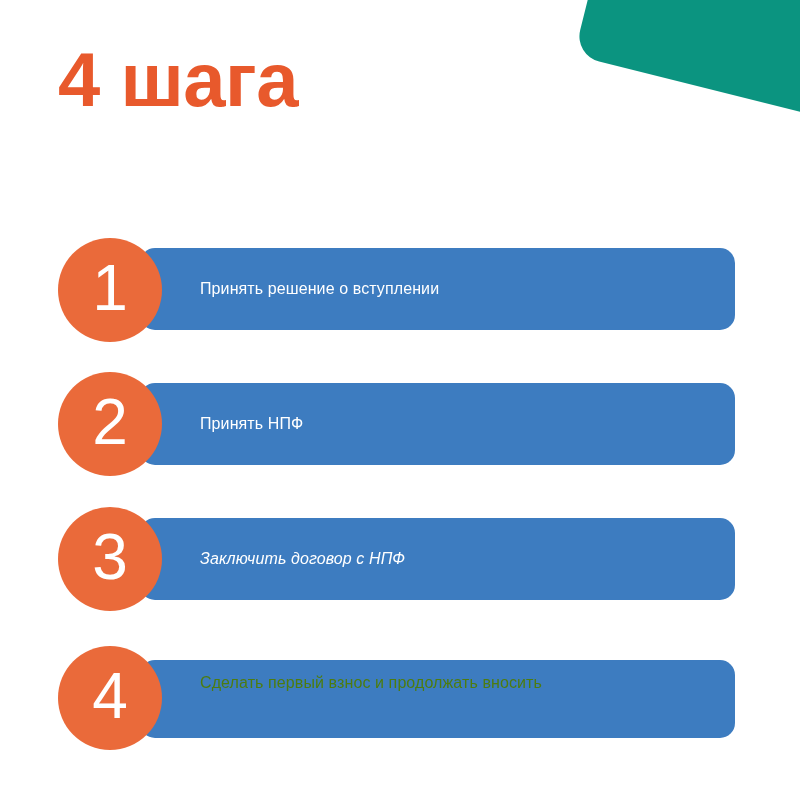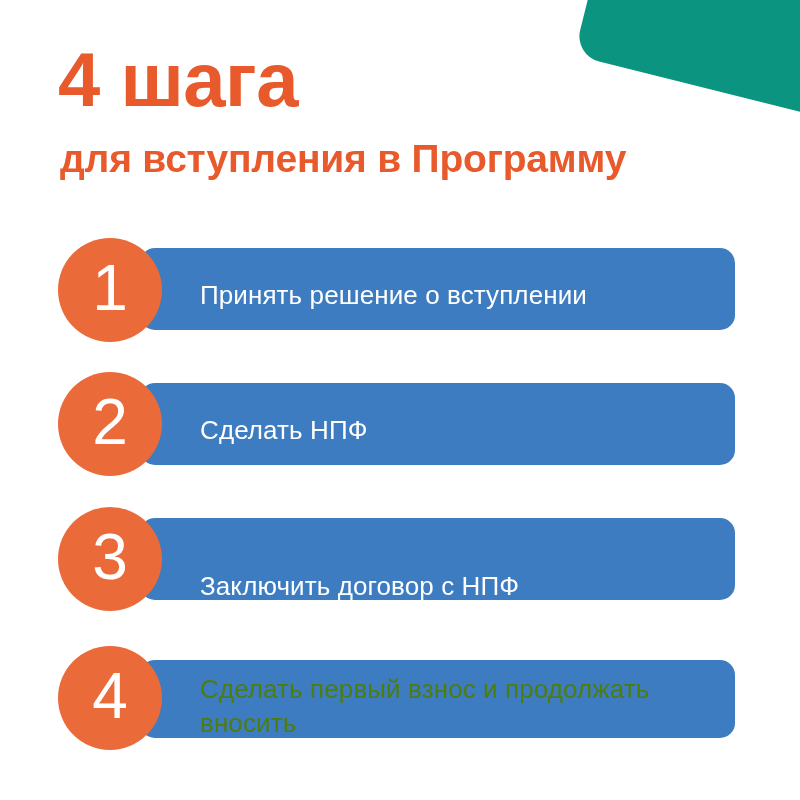--- a/index.html
+++ b/index.html
@@ -101,79 +101,78 @@
     font-weight: 300;
     line-height: 1;
     letter-spacing: 0;
     transform: translateY(-2px);
   }
   .step-text {
     position: absolute;
     left: 200px;
     width: 500px;
     color: #ffffff;
-    font-size: 26px;
+    font-size: 16px;
     font-weight: normal;
     line-height: 1.30;
     letter-spacing: 0.1px;
   }
   .step-text .line {
     display: block;
   }
 
   
   .row-1 .step-bar   { top: 248px; height: 82px; }
   .row-1 .step-circle{ top: 238px; }
   .row-1 .step-text  { top: 279px; }
 
   .row-2 .step-bar   { top: 383px; height: 82px; }
   .row-2 .step-circle{ top: 372px; }
   .row-2 .step-text  { top: 414px; }
 
   .row-3 .step-bar   { top: 518px; height: 82px; }
   .row-3 .step-circle{ top: 507px; }
-  .row-3 .step-text  { top: 570px; }
+  .row-3 .step-text  { top: 549px; font-style: italic; }
 
   .row-4 .step-bar   { top: 660px; height: 78px; }
   .row-4 .step-circle{ top: 646px; }
   .row-4 .step-text  { top: 673px; }
 </style>
 </head>
 <body>
 
 <div id="poster" style="background: rgb(255, 255, 255);">
 
   <div class="deco-clip">
     <div class="deco-shape" style="background: rgb(11, 148, 128);"></div>
   </div>
 
   <div class="title-block">
     <div class="title-main" style="color: rgb(232, 89, 44);">4 шага</div>
-    <div class="title-sub" style="color: rgb(232, 89, 44);">для вступления в Программу</div>
   </div>
 
   <div class="steps">
 
     <div class="step-row row-1">
       <div class="step-bar" style="background: rgb(61, 124, 192);"></div>
       <div class="step-circle" style="background: rgb(234, 106, 58);">
         <span class="step-num" style="color: rgb(255, 255, 255);">1</span>
       </div>
       <div class="step-text" style="color: rgb(255, 255, 255);">
         <span class="line">Принять решение о вступлении</span>
       </div>
     </div>
 
     <div class="step-row row-2">
       <div class="step-bar" style="background: rgb(61, 124, 192);"></div>
       <div class="step-circle" style="background: rgb(234, 106, 58);">
         <span class="step-num" style="color: rgb(255, 255, 255);">2</span>
       </div>
       <div class="step-text" style="color: rgb(255, 255, 255);">
-        <span class="line">Сделать НПФ</span>
+        <span class="line">Принять НПФ</span>
       </div>
     </div>
 
     <div class="step-row row-3">
       <div class="step-bar" style="background: rgb(61, 124, 192);"></div>
       <div class="step-circle" style="background: rgb(234, 106, 58);">
         <span class="step-num" style="color: rgb(255, 255, 255);">3</span>
       </div>
       <div class="step-text" style="color: rgb(255, 255, 255);">
         <span class="line">Заключить договор с НПФ</span>

